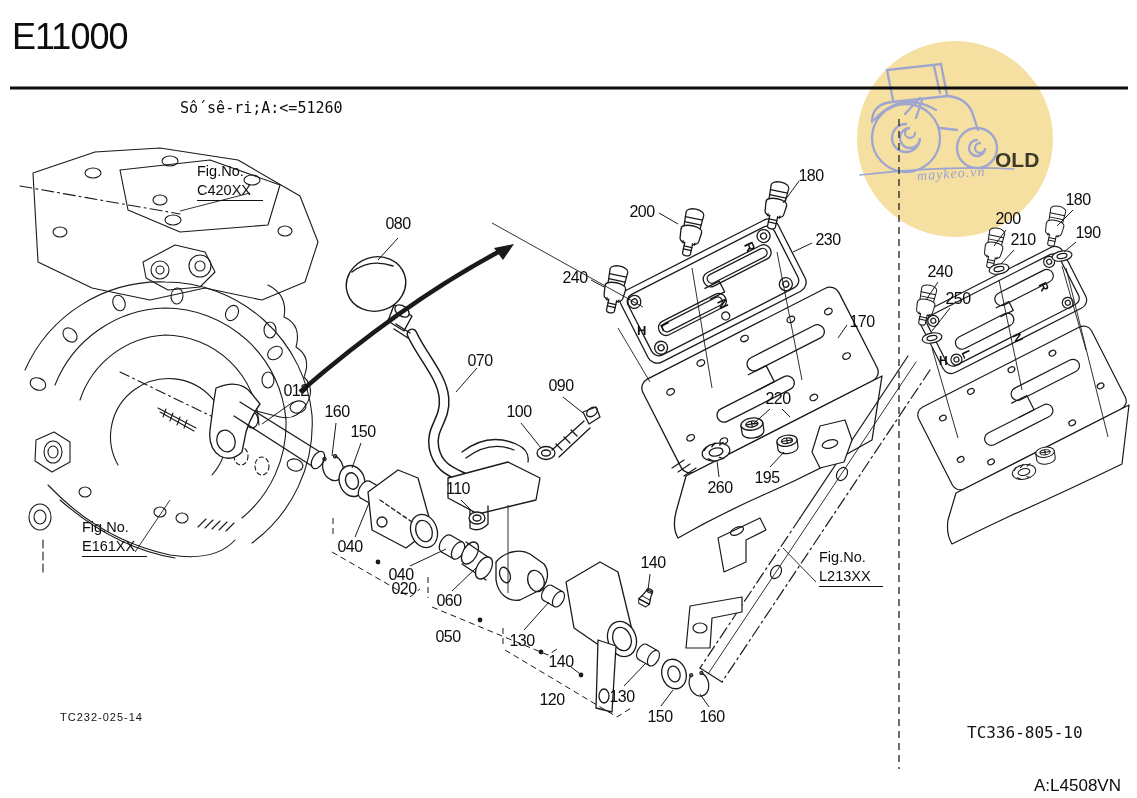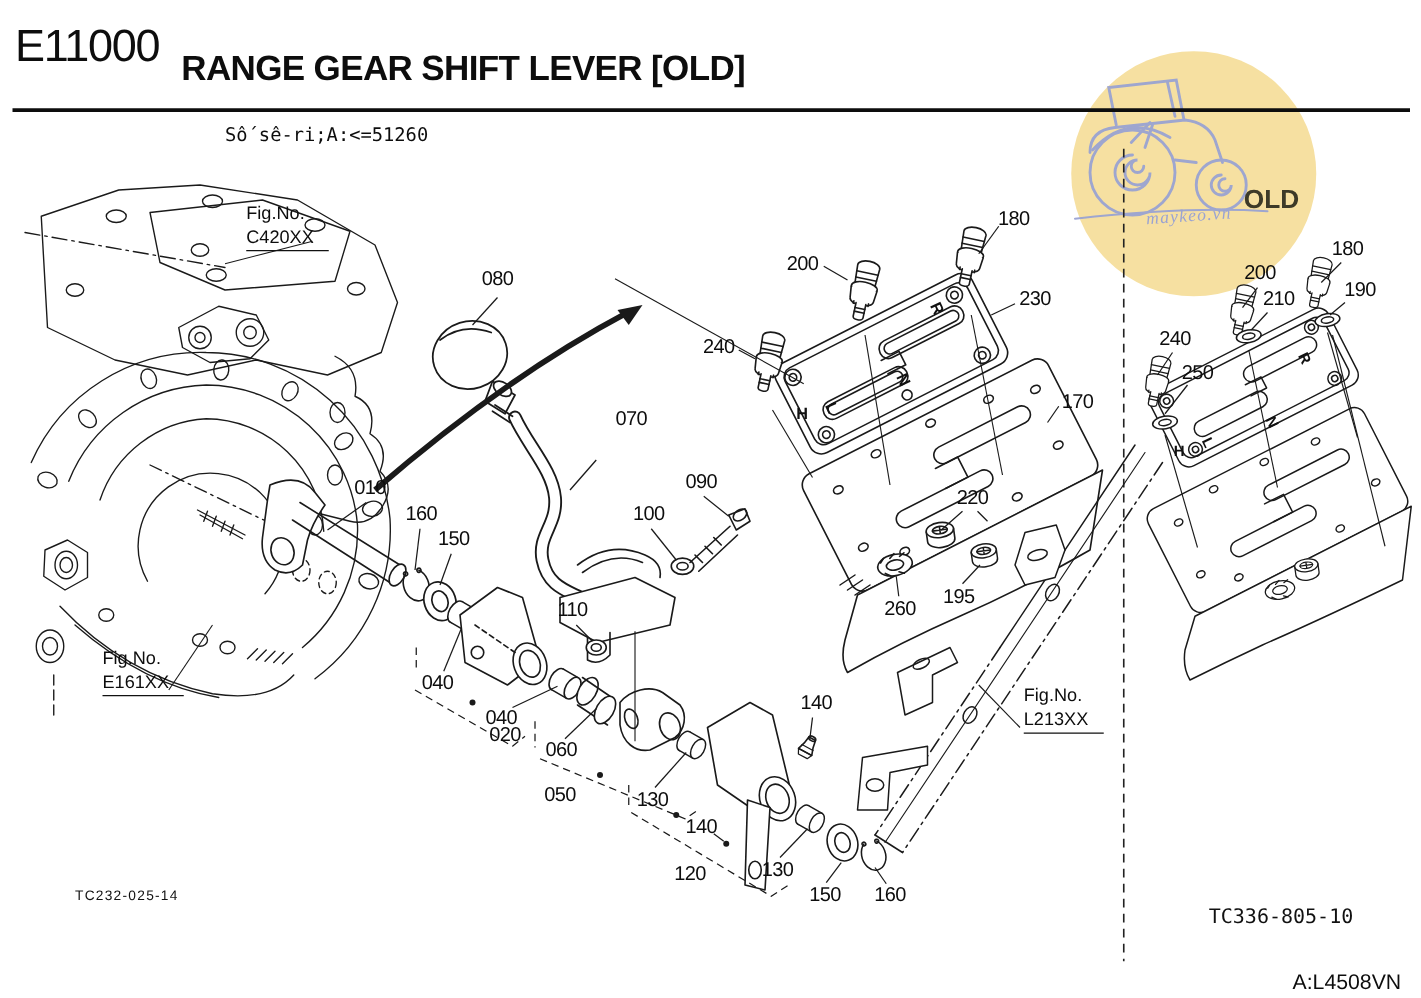--- a/index.html
+++ b/index.html
@@ -396,30 +396,29 @@
     <text x="719" y="308" transform="rotate(65 723 303)">N</text>
     <text x="746" y="251" transform="rotate(65 750 246)">R</text>
     <text x="939" y="365" font-size="12">H</text>
     <text x="964" y="358" font-size="12" transform="rotate(65 967 353)">L</text>
     <text x="1015" y="341" font-size="12" transform="rotate(65 1018 336)">N</text>
     <text x="1041" y="290" font-size="12" transform="rotate(65 1044 285)">R</text>
   </g>
 </svg>
 
   <div class="abs section-code">E11000</div>
-  <div class="abs title-en">RANGE GEAR SHIFT LEVER [OLD]</div>
   <div class="abs serial">Số sê-ri;A:&lt;=51260</div>
   <div class="abs old-label">OLD</div>
   <div class="abs wm-site">maykeo.vn</div>
   <div class="abs code-left">TC232-025-14</div>
   <div class="abs code-right">TC336-805-10</div>
   <div class="abs page-code">A:L4508VN</div>
 <div class="callout" style="left: 398px; top: 224px;">080</div>
-    <div class="callout" style="left: 480px; top: 336px; margin-left: 25px;">070</div>
-    <div class="callout" style="left: 296px; top: 391px;">010</div>
+    <div class="callout" style="left: 480px; top: 361px;">070</div>
+    <div class="callout" style="left: 296px; top: 391px;">012</div>
     <div class="callout" style="left: 337px; top: 412px;">160</div>
     <div class="callout" style="left: 363px; top: 432px;">150</div>
     <div class="callout" style="left: 350px; top: 547px;">040</div>
     <div class="callout" style="left: 359px; top: 589px; margin-left: 45px;">020</div>
     <div class="callout" style="left: 401px; top: 575px;">040</div>
     <div class="callout" style="left: 449px; top: 601px;">060</div>
     <div class="callout" style="left: 448px; top: 637px; text-align: right;">050</div>
     <div class="callout" style="left: 458px; top: 489px;">110</div>
     <div class="callout" style="left: 519px; top: 412px;">100</div>
     <div class="callout" style="left: 561px; top: 386px;">090</div>

